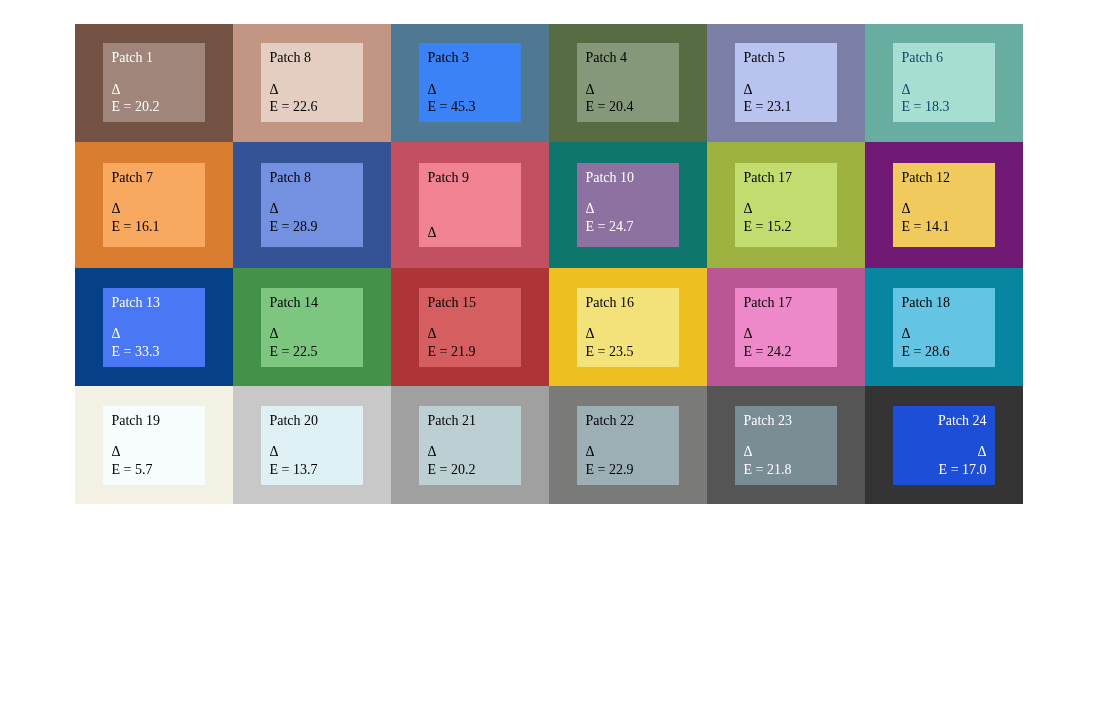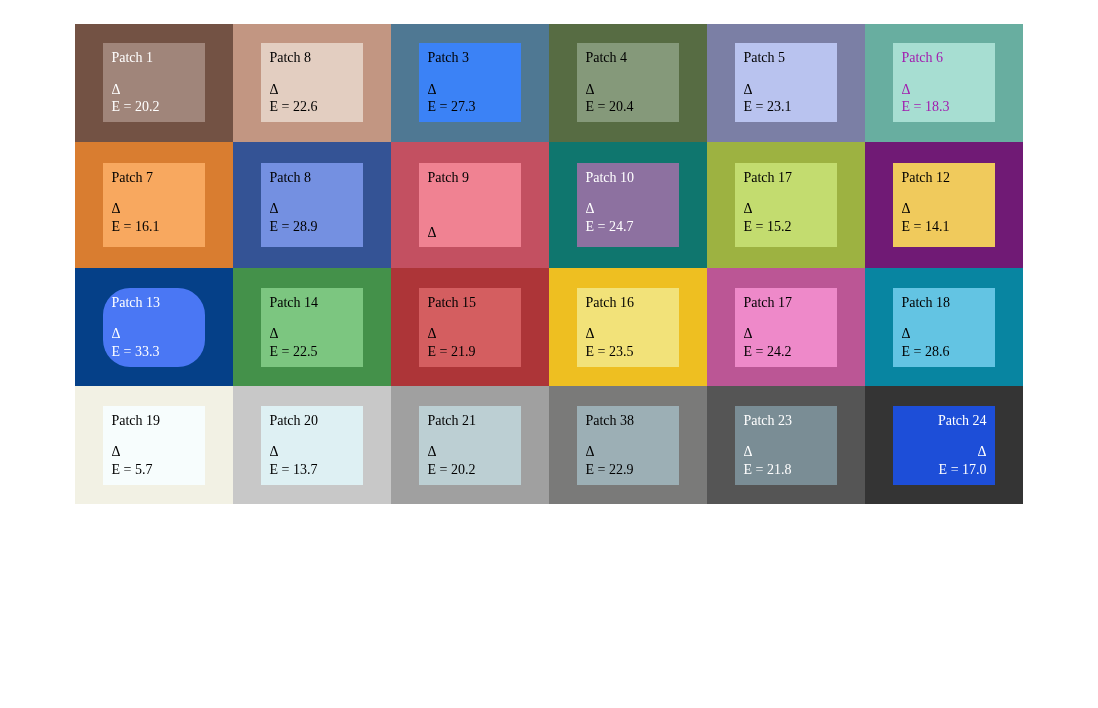--- a/index.html
+++ b/index.html
@@ -58,39 +58,39 @@
         <div class="inner" style="background: rgb(227, 206, 193); color: rgb(0, 0, 0);">
           <div class="patch-label">Patch 8</div>
           <div class="delta">Δ</div>
           <div>E = 22.6</div>
         </div>
       </div>
       <div class="cell" style="background: rgb(79, 120, 147);">
         <div class="inner" style="background: #3b82f6; color: rgb(0, 0, 0); font-family: Liberation Serif, serif;">
           <div class="patch-label">Patch 3</div>
           <div class="delta">Δ</div>
-          <div>E = 27.3</div>
+          <div>E = 45.3</div>
         </div>
       </div>
       <div class="cell" style="background: rgb(87, 108, 67);">
         <div class="inner" style="background: rgb(133, 153, 122); color: rgb(0, 0, 0);">
           <div class="patch-label">Patch 4</div>
           <div class="delta">Δ</div>
           <div>E = 20.4</div>
         </div>
       </div>
       <div class="cell" style="background: rgb(123, 127, 165);">
         <div class="inner" style="background: rgb(185, 195, 239); color: rgb(0, 0, 0);">
           <div class="patch-label">Patch 5</div>
           <div class="delta">Δ</div>
           <div>E = 23.1</div>
         </div>
       </div>
       <div class="cell" style="background: rgb(104, 174, 160);">
-        <div class="inner" style="background: rgb(167, 222, 210); color: #a21caf;">
+        <div class="inner" style="background: rgb(167, 222, 210); color: #0c4a6e;">
           <div class="patch-label">Patch 6</div>
           <div class="delta">Δ</div>
           <div>E = 18.3</div>
         </div>
       </div>
       <div class="cell" style="background: rgb(217, 125, 48);">
         <div class="inner" style="background: rgb(248, 168, 95); color: rgb(0, 0, 0);">
           <div class="patch-label">Patch 7</div>
           <div class="delta">Δ</div>
           <div>E = 16.1</div>
@@ -125,21 +125,21 @@
         </div>
       </div>
       <div class="cell" style="background: #701a75;">
         <div class="inner" style="background: rgb(240, 202, 92); color: rgb(0, 0, 0);">
           <div class="patch-label">Patch 12</div>
           <div class="delta">Δ</div>
           <div>E = 14.1</div>
         </div>
       </div>
       <div class="cell" style="background: rgb(5, 64, 136);">
-        <div class="inner" style="background: rgb(74, 119, 244); color: rgb(255, 255, 255); border-radius: 27px;">
+        <div class="inner" style="background: rgb(74, 119, 244); color: rgb(255, 255, 255);">
           <div class="patch-label">Patch 13</div>
           <div class="delta">Δ</div>
           <div>E = 33.3</div>
         </div>
       </div>
       <div class="cell" style="background: rgb(68, 145, 74);">
         <div class="inner" style="background: rgb(124, 198, 128); color: rgb(0, 0, 0);">
           <div class="patch-label">Patch 14</div>
           <div class="delta">Δ</div>
           <div>E = 22.5</div>
@@ -189,21 +189,21 @@
       </div>
       <div class="cell" style="background: rgb(160, 160, 160);">
         <div class="inner" style="background: rgb(188, 207, 211); color: rgb(0, 0, 0);">
           <div class="patch-label">Patch 21</div>
           <div class="delta">Δ</div>
           <div>E = 20.2</div>
         </div>
       </div>
       <div class="cell" style="background: rgb(122, 122, 121);">
         <div class="inner" style="background: rgb(156, 175, 181); color: rgb(0, 0, 0);">
-          <div class="patch-label">Patch 38</div>
+          <div class="patch-label">Patch 22</div>
           <div class="delta">Δ</div>
           <div>E = 22.9</div>
         </div>
       </div>
       <div class="cell" style="background: rgb(85, 85, 85);">
         <div class="inner" style="background: rgb(122, 141, 149); color: rgb(255, 255, 255);">
           <div class="patch-label">Patch 23</div>
           <div class="delta">Δ</div>
           <div>E = 21.8</div>
         </div>

